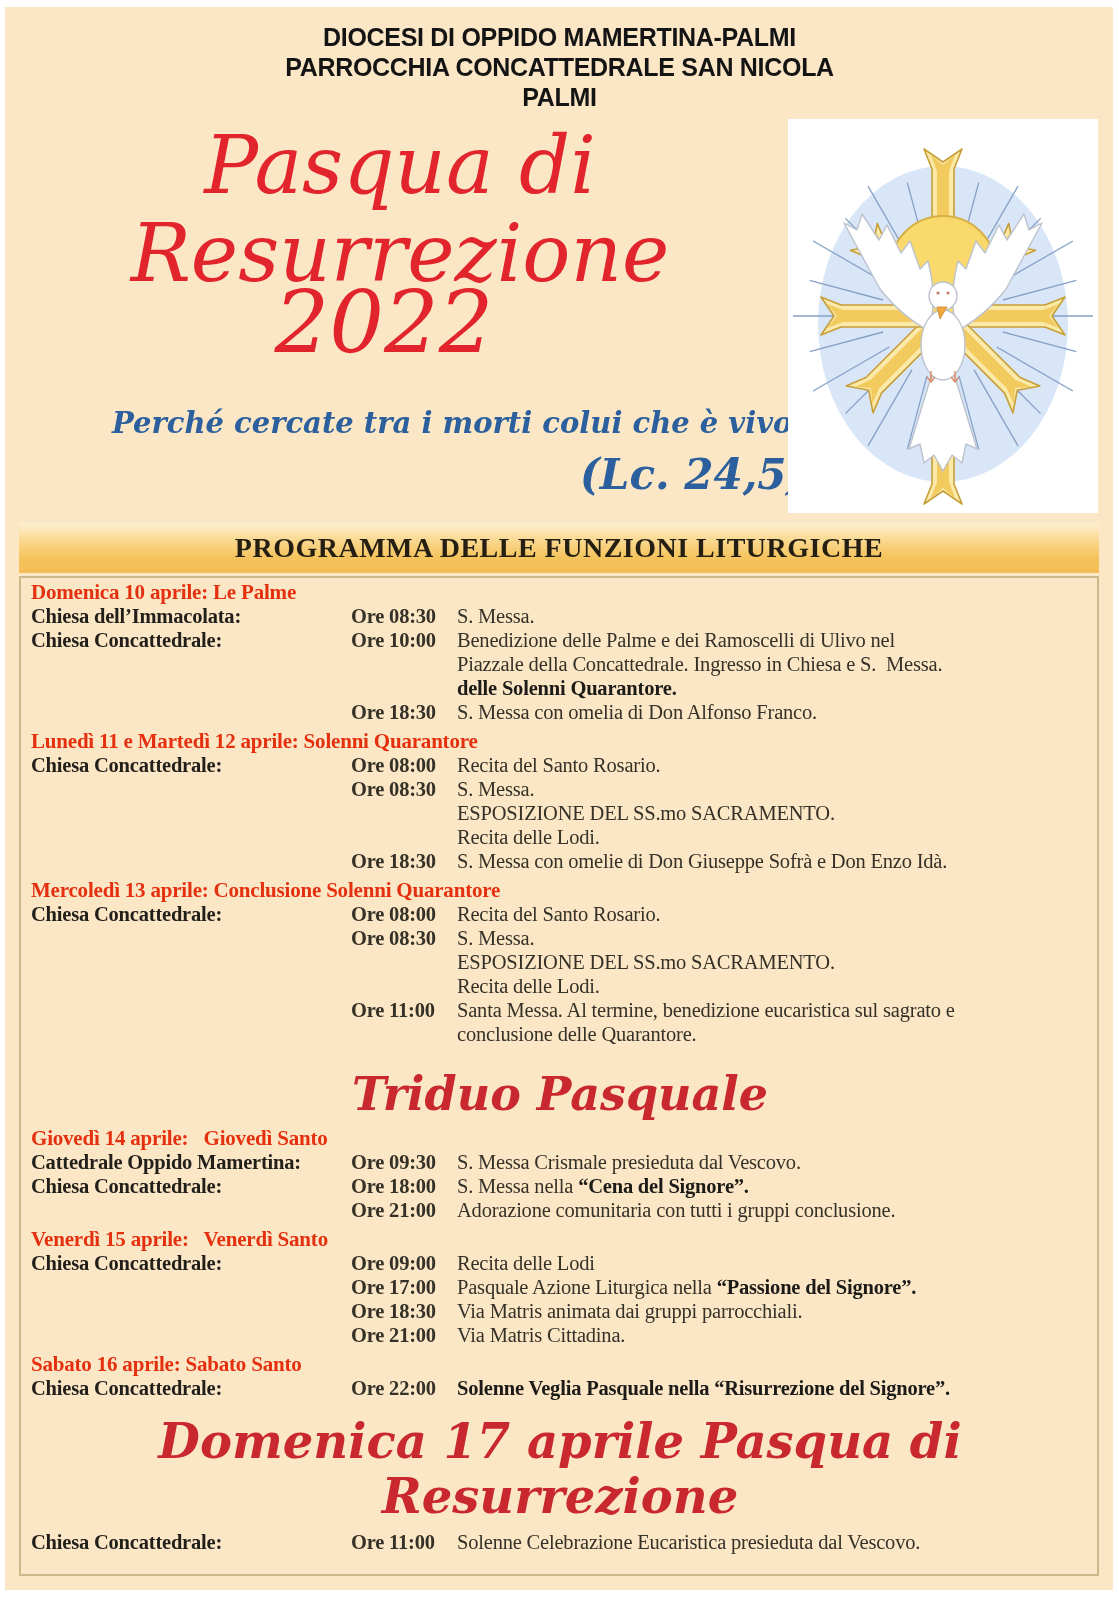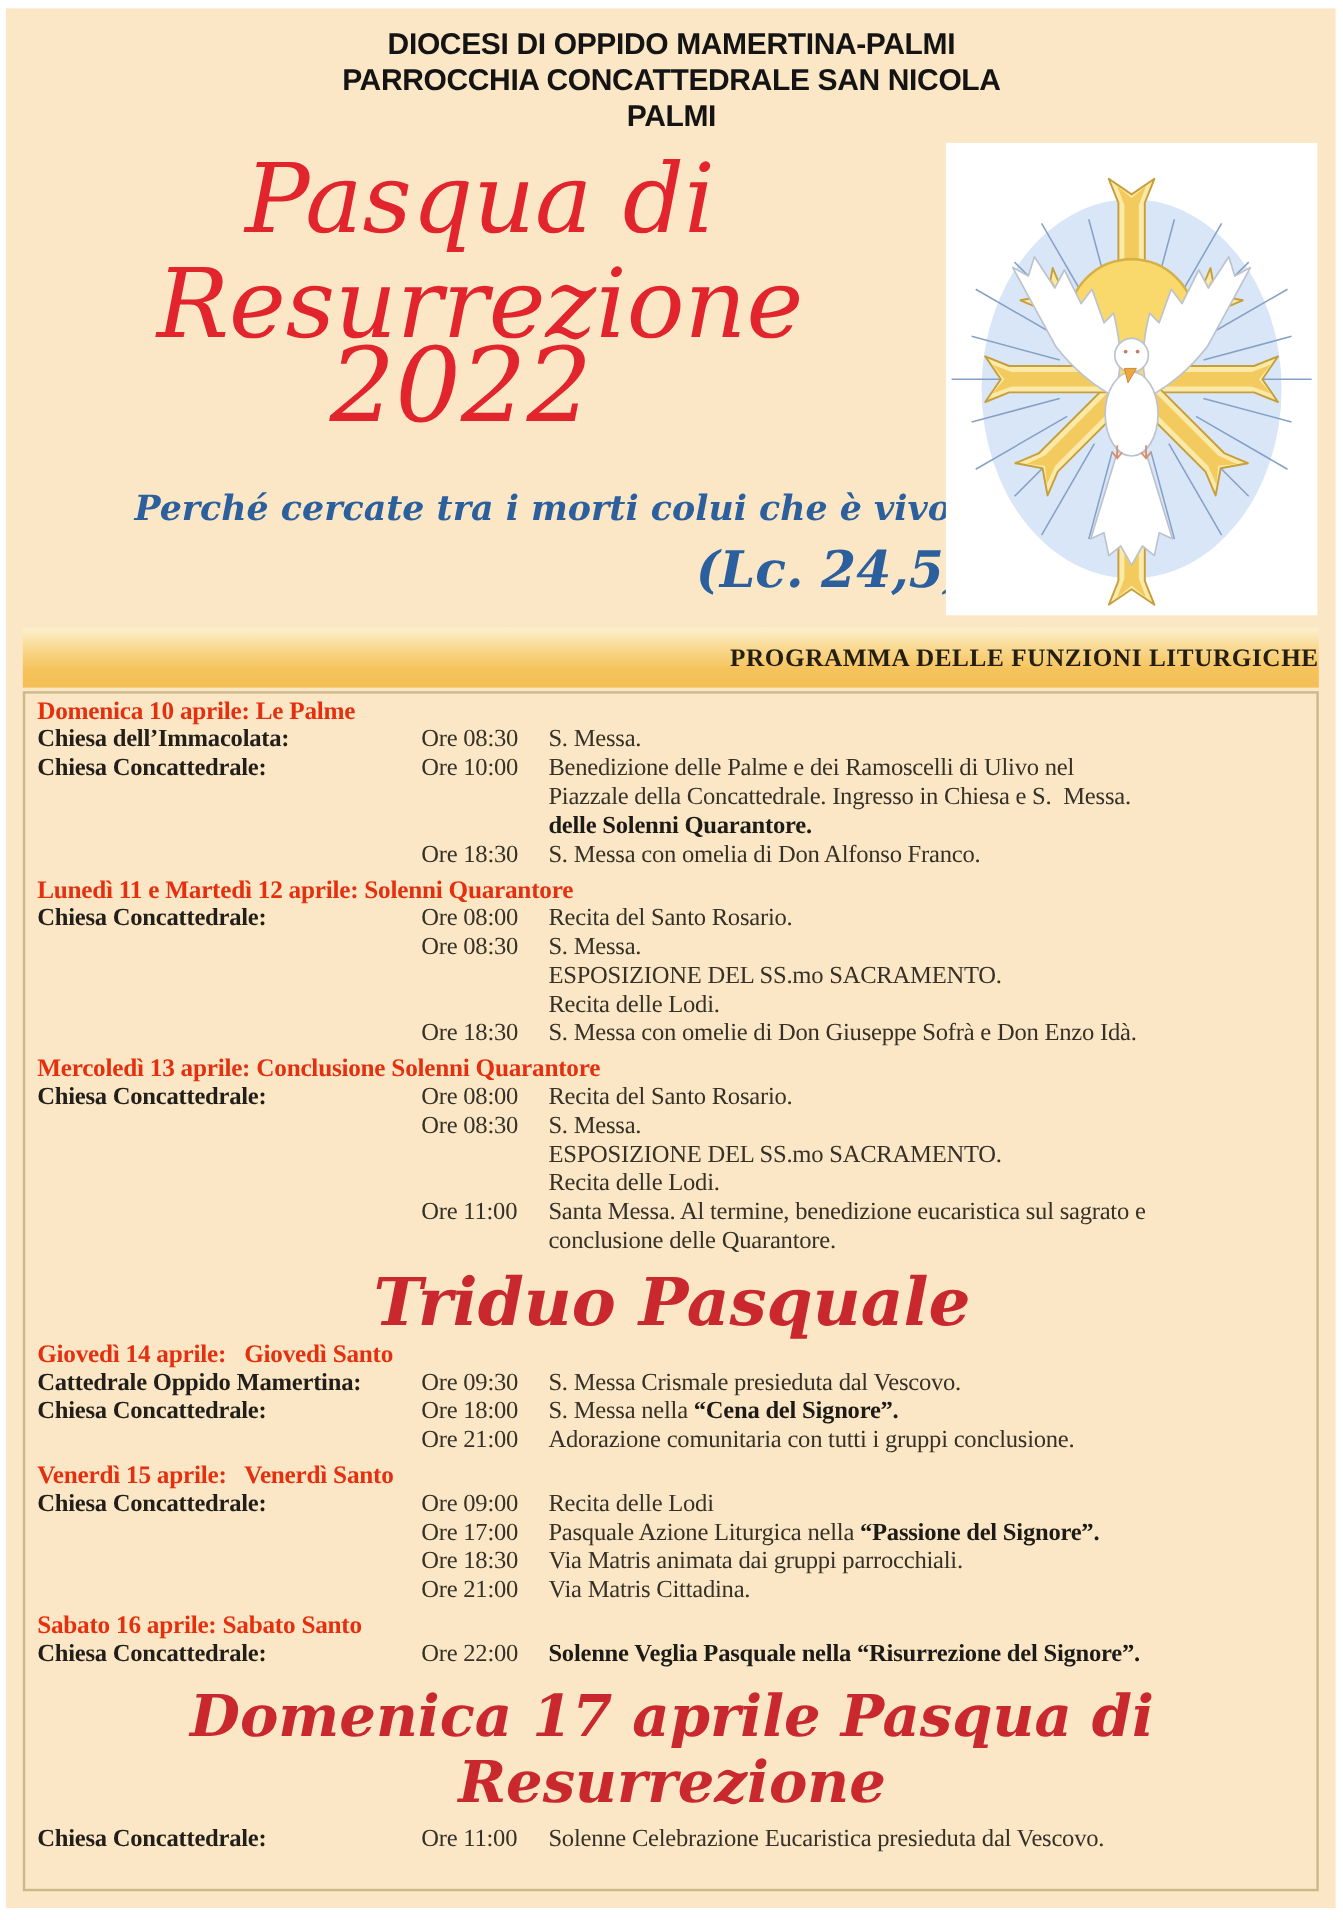--- a/index.html
+++ b/index.html
@@ -24,41 +24,41 @@
         font-family:"DejaVu Serif",serif;font-style:italic;font-weight:bold;
         font-size:42px;color:#2b5f9d;}
 
   .dove-art{position:absolute;left:788px;top:119px;width:310px;height:394px;}
   .ray-outer{fill:#fbe9a8;stroke:#c79f3a;stroke-width:1.6;stroke-linejoin:round;}
   .ray-inner{fill:#f3ca5d;}
   #halo-lines line{stroke:#86a1c5;stroke-width:1.3;}
   .dove-shape{fill:#ffffff;stroke:#bcc3cf;stroke-width:1.4;stroke-linejoin:round;}
 
   .program-box{position:absolute;left:19px;top:523px;width:1080px;}
-  .program-banner{height:50px;line-height:50px;text-align:right;
-        font-weight:bold;font-size:21px;color:#241f12;letter-spacing:0.5px;
+  .program-banner{height:50px;line-height:50px;text-align:center;
+        font-weight:bold;font-size:28px;color:#241f12;letter-spacing:0.5px;
         background:linear-gradient(180deg,#fdf0cf 0%,#f9d68a 38%,#f5c35c 70%,#f4be55 100%);
         margin-bottom:3px;}
   .program-content{box-sizing:border-box;height:1000px;border:2px solid #cbb98c;
         padding:2px 8px 0 10px;overflow:hidden;background:transparent;}
 
   .section{margin-top:5px;}
   .section:first-child{margin-top:0;}
   .section-heading{color:#e5300f;font-weight:bold;font-size:21px;line-height:24px;
         white-space:pre-wrap;letter-spacing:-0.2px;}
   .row{display:grid;grid-template-columns:320px 106px auto;}
   .row>div{font-size:20.5px;line-height:24px;letter-spacing:-0.2px;}
   .church{font-weight:bold;color:#221f1b;}
-  .time{color:#353128;}
+  .time{color:#353128;font-weight:bold;}
   .desc{color:#353128;white-space:pre-wrap;}
   .desc b{color:#1d1b18;}
 
   .script-heading{font-family:"DejaVu Serif",serif;font-style:italic;font-weight:bold;
         text-align:center;color:#c9292e;}
-  .script-triduo{font-size:55px;line-height:53px;margin:12px 0 2px 0;}
+  .script-triduo{font-size:46px;line-height:53px;margin:22px 0 2px 0;}
   .script-easter{font-size:48px;line-height:55px;margin:14px 0 6px 0;}
 </style>
 </head>
 <body>
 
 <div class="page">
   <div class="poster-bg"></div>
 
   <div class="diocese-header">
     <div>DIOCESI DI OPPIDO MAMERTINA-PALMI</div>

